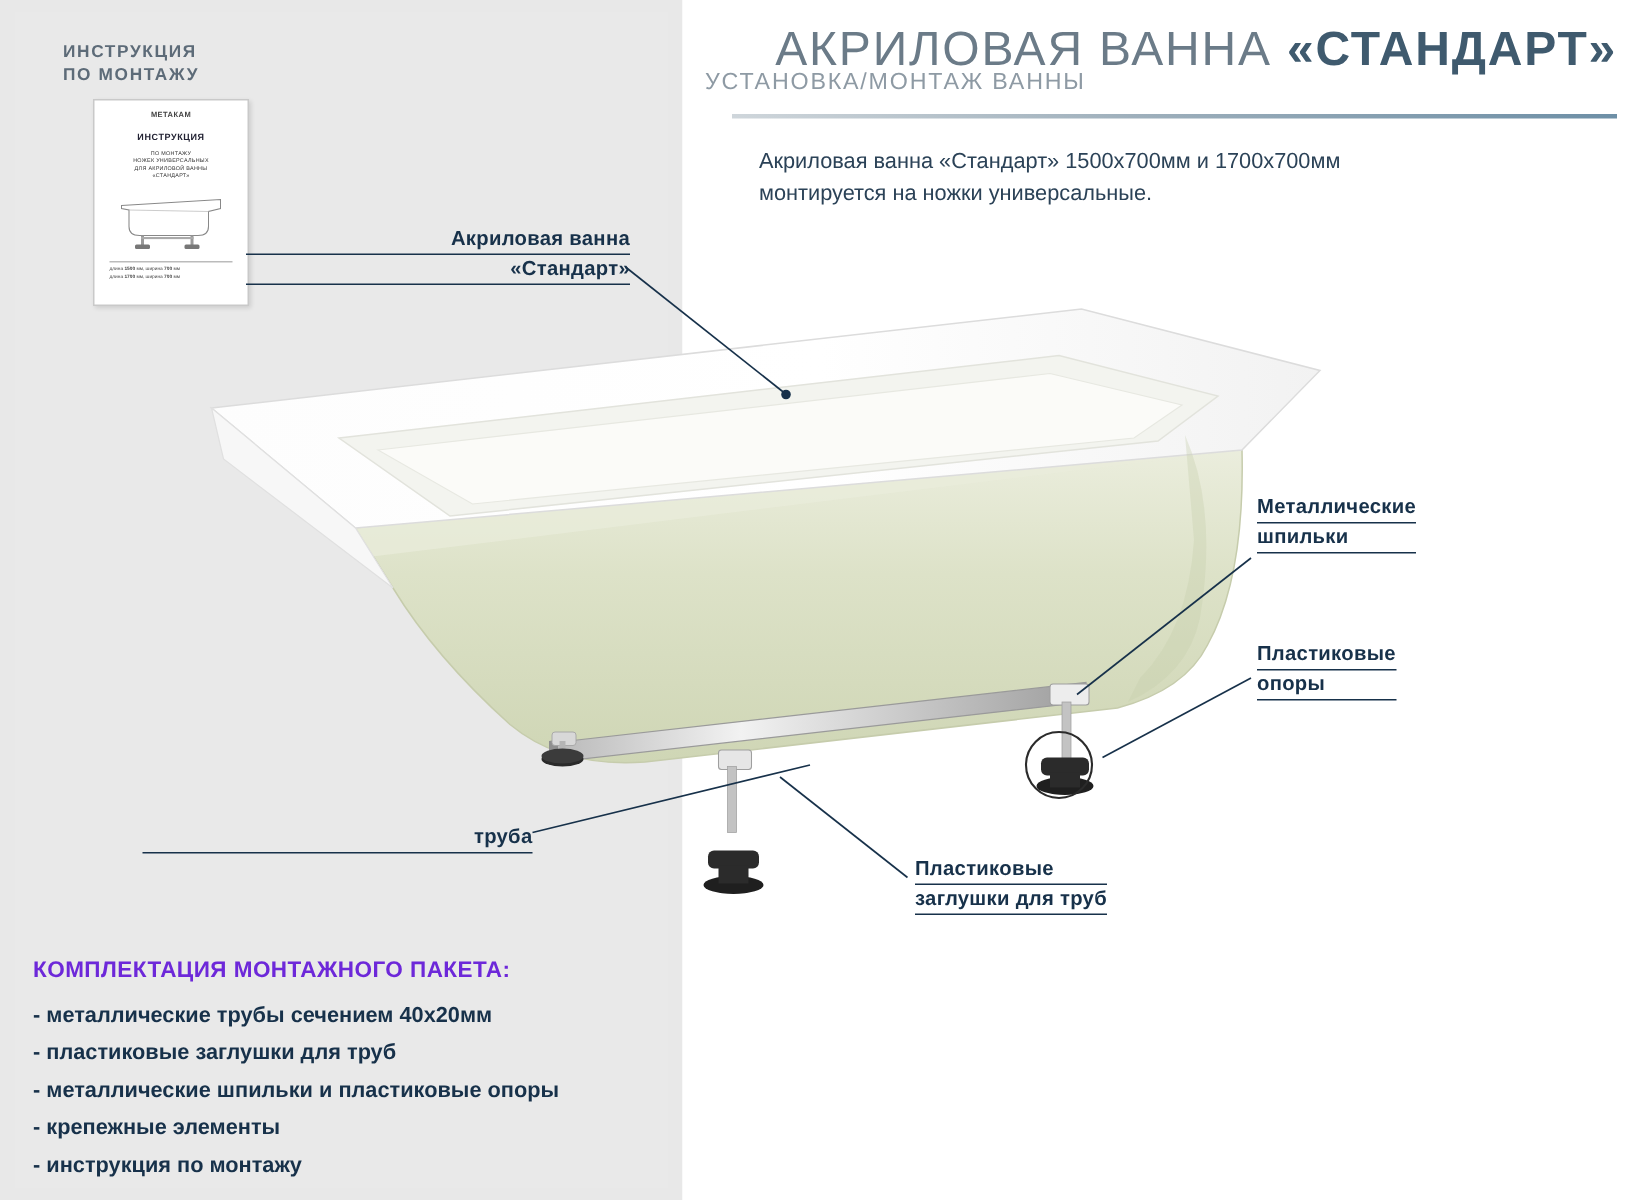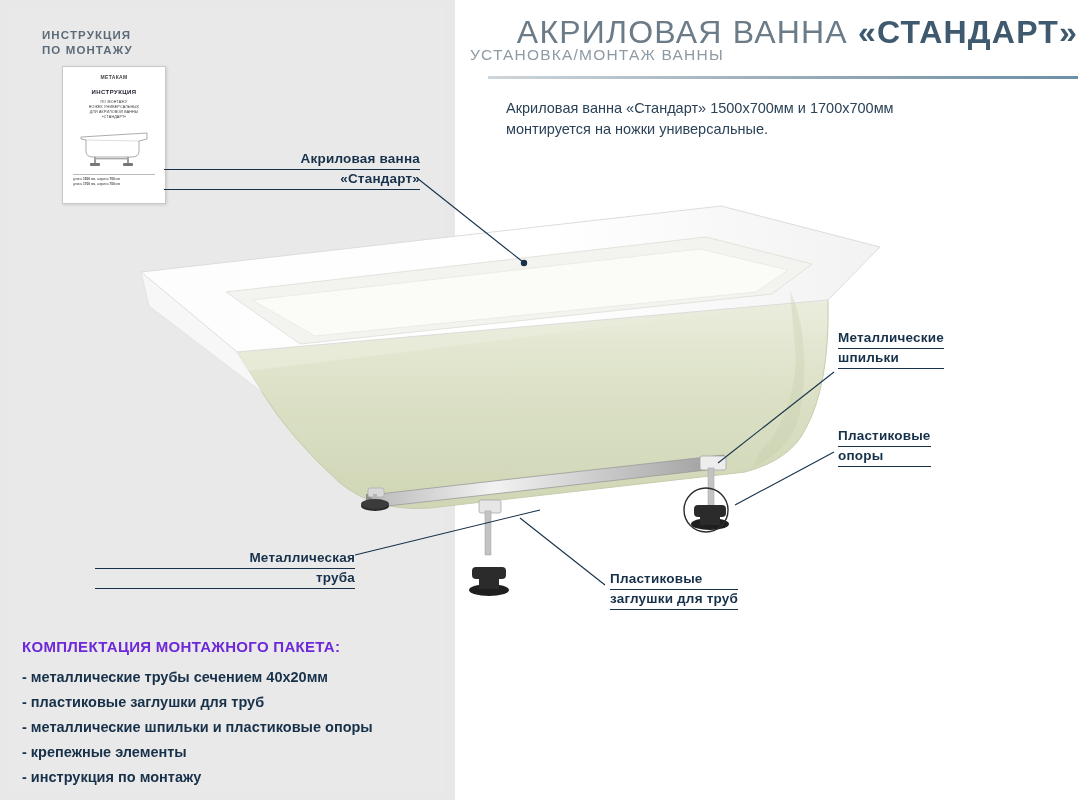--- a/index.html
+++ b/index.html
@@ -355,21 +355,20 @@
     <span class="ul">Металлические</span>
     <span class="ul">шпильки</span>
   </div>
 
   <div class="lbl" style="left:838px; top:427px;">
     <span class="ul">Пластиковые</span>
     <span class="ul">опоры</span>
   </div>
 
   <div class="lbl r" style="left:95px; top:549px; width:260px;">
-    <span class="ul">Металлическая</span>
     <span class="ul">труба</span>
   </div>
 
   <div class="lbl" style="left:610px; top:570px;">
     <span class="ul">Пластиковые</span>
     <span class="ul">заглушки для труб</span>
   </div>
 
   <div class="pkg-title">КОМПЛЕКТАЦИЯ МОНТАЖНОГО ПАКЕТА:</div>
   <div class="pkg-list">

